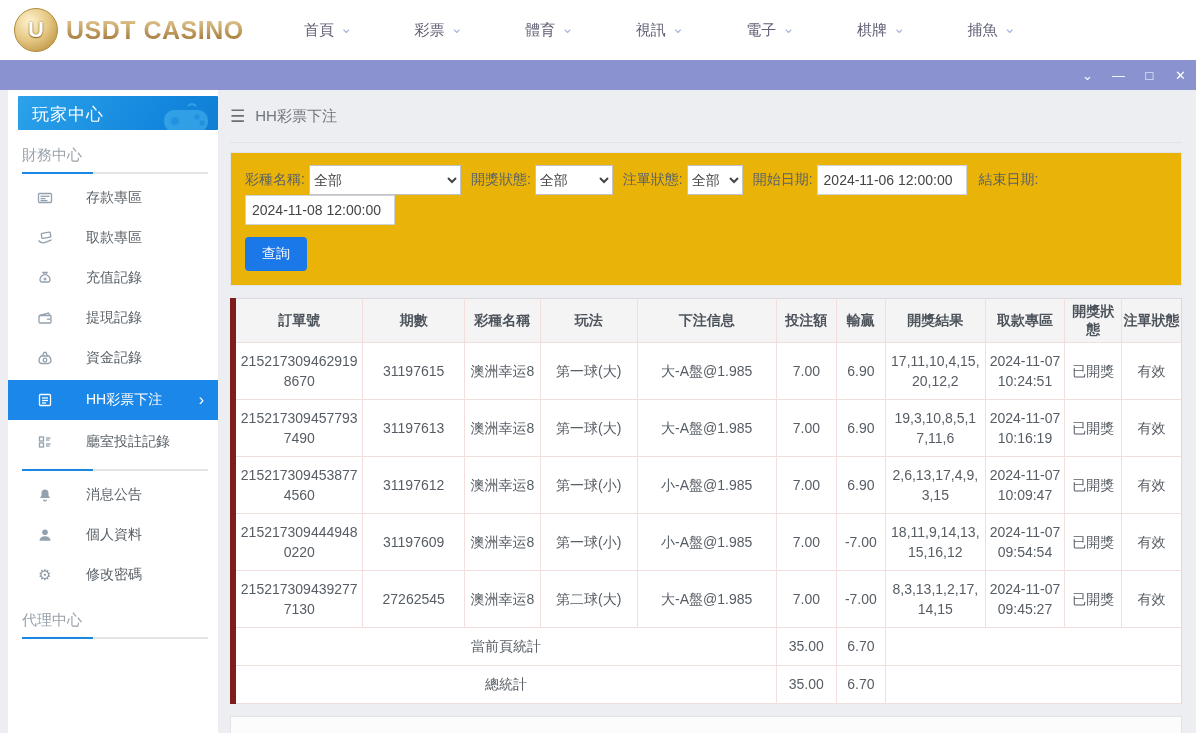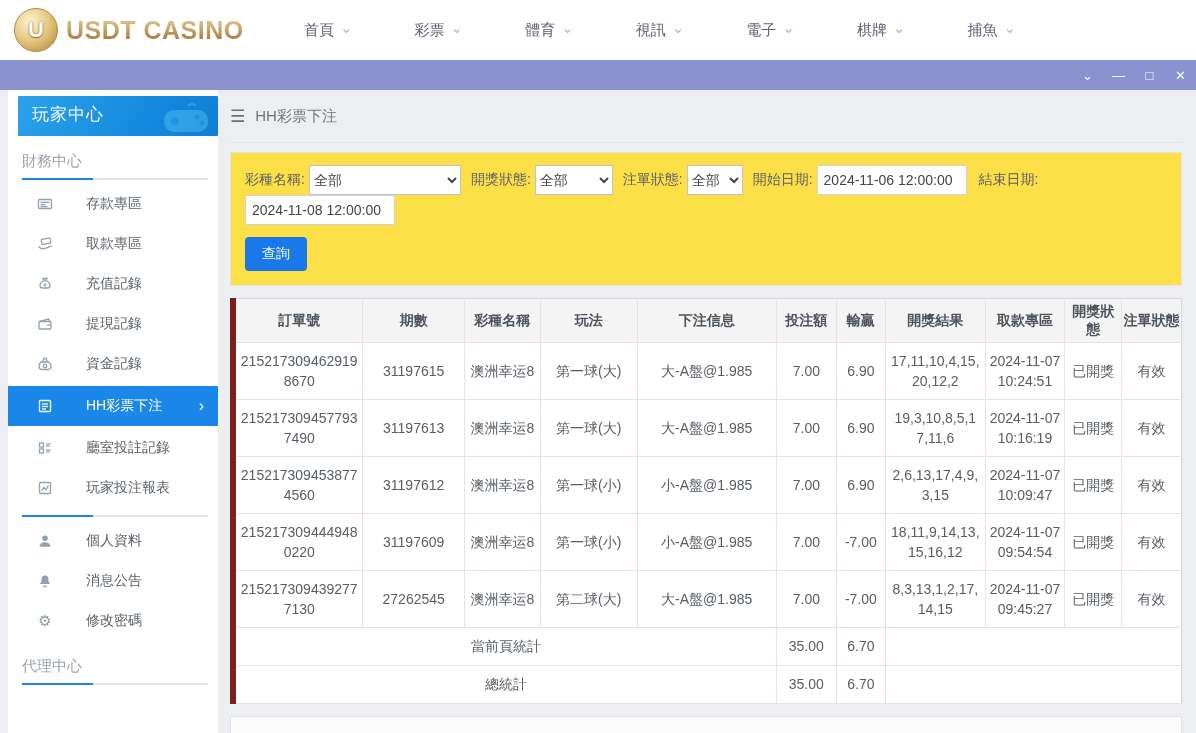--- a/index.html
+++ b/index.html
@@ -23,21 +23,21 @@
 
   
   .titlebar { height:30px; background:#8a92cf; display:flex; align-items:center;
     justify-content:flex-end; gap:0; }
   .tb-btn { width:31px; height:30px; color:#fff; display:flex; align-items:center;
     justify-content:center; font-size:13px; cursor:pointer; }
 
   
   .workspace { display:flex; height:643px; padding-left:8px; background:#eceef2; }
   .sidebar { width:210px; background:#fff; height:100%; overflow:hidden; flex-shrink:0; }
-  .side-head { margin:6px 0 0 10px; height:40px; border-radius:1px; position:relative;
+  .side-head { margin:6px 0 0 10px; height:34px; border-radius:1px; position:relative;
     background:linear-gradient(120deg,#2ba2ea 0%,#1387dd 70%,#0f7fd4 100%);
     color:#fff; padding:7px 0 0 14px; overflow:hidden; }
   .side-head .zh { font-size:17px; letter-spacing:1px; }
   .side-head .en { font-size:10px; letter-spacing:2px; margin-top:12px; }
   .gamepad { position:absolute; right:8px; top:6px; opacity:.55; }
   .side-section-title { margin:16px 10px 0 14px; font-size:15px; color:#9aa3ab; }
   .side-rule { height:2px; margin:7px 10px 4px 14px;
     background:linear-gradient(to right,#1b87e2 0 38%,#e4e4e6 38% 100%); }
   .side-item { height:40px; display:flex; align-items:center; gap:32px;
     padding-left:28px; font-size:14px; color:#5a6268; cursor:pointer; position:relative; }
@@ -48,21 +48,21 @@
   .side-item.active .arrow { position:absolute; right:14px; color:#fff; font-size:16px; }
   .gear-glyph { font-size:15px; color:#8b98a5; }
 
   
   .main { flex:1; padding:0 14px 0 12px; }
   .crumb-bar { height:53px; display:flex; align-items:center; gap:10px;
     border-bottom:1px solid #e2e3e6; }
   .crumb-menu { font-size:17px; color:#6b7076; cursor:pointer; }
   .crumb-title { font-size:15px; color:#70757c; }
 
-  .filter-panel { margin-top:9px; background:#fde047; border:1px solid #e2e3e6;
+  .filter-panel { margin-top:9px; background:#eab308; border:1px solid #e2e3e6;
     padding:12px 14px 14px 14px; }
   .filter-row { display:flex; align-items:center; flex-wrap:wrap; }
   .f-label { font-size:14px; color:#5a6268; margin-right:4px; }
   .filter-row select { height:30px; border:1px solid #bfc3c8; background:#fff;
     font-size:14px; color:#444; margin-right:10px; font-family:inherit; }
   .sel-wide { width:152px; } .sel-mid { width:78px; } .sel-narrow { width:56px; }
   .date-input { height:30px; width:150px; border:1px solid #cfd2d6; font-size:14px;
     color:#444; padding:0 6px; margin-right:12px; font-family:inherit; }
   .search-btn { margin-top:12px; background:#1b78e8; color:#fff; border:none;
     border-radius:4px; font-size:14px; padding:8px 17px; cursor:pointer; font-family:inherit; }
@@ -221,49 +221,40 @@
             <rect x="2.5" y="3" width="4" height="4"></rect>
             <line x1="9" y1="4" x2="13.5" y2="4"></line>
             <line x1="9" y1="6" x2="12.5" y2="6"></line>
             <rect x="2.5" y="9" width="4" height="4"></rect>
             <line x1="9" y1="10" x2="13.5" y2="10"></line>
             <line x1="9" y1="12" x2="12.5" y2="12"></line>
           </svg>
       </span>
       <span>廳室投註記錄</span>
     </div>
-    <div class="side-item">
-      <span class="ico">
-        <svg width="16" height="16" viewBox="0 0 16 16">
-            <rect x="2.5" y="2.5" width="11" height="11" rx="1"></rect>
-            <polyline points="4.5,10.5 7,7.5 9,9.5 11.5,5.5"></polyline>
-          </svg>
-      </span>
-      <span>玩家投注報表</span>
-    </div>
 
     <div class="side-rule"></div>
 
+    <div class="side-item">
+      <span class="ico">
+        <svg width="16" height="16" viewBox="0 0 16 16">
+            <path d="M8 2.5 a3.5 3.5 0 0 1 3.5 3.5 v2.5 l1.5 2.5 H3 l1.5 -2.5 V6 A3.5 3.5 0 0 1 8 2.5 z" fill="#93a0ad" stroke="none"></path>
+            <path d="M6.5 12.5 a1.5 1.5 0 0 0 3 0"></path>
+          </svg>
+      </span>
+      <span>消息公告</span>
+    </div>
     <div class="side-item">
       <span class="ico">
         <svg width="16" height="16" viewBox="0 0 16 16">
             <circle cx="8" cy="5.3" r="2.8" fill="#93a0ad" stroke="none"></circle>
             <path d="M2.5 13.8 a5.5 4.6 0 0 1 11 0 z" fill="#93a0ad" stroke="none"></path>
           </svg>
       </span>
       <span>個人資料</span>
-    </div>
-    <div class="side-item">
-      <span class="ico">
-        <svg width="16" height="16" viewBox="0 0 16 16">
-            <path d="M8 2.5 a3.5 3.5 0 0 1 3.5 3.5 v2.5 l1.5 2.5 H3 l1.5 -2.5 V6 A3.5 3.5 0 0 1 8 2.5 z" fill="#93a0ad" stroke="none"></path>
-            <path d="M6.5 12.5 a1.5 1.5 0 0 0 3 0"></path>
-          </svg>
-      </span>
-      <span>消息公告</span>
     </div>
     <div class="side-item">
       <span class="ico gear-glyph">⚙</span>
       <span>修改密碼</span>
     </div>
 
     <div class="side-section-title">代理中心</div>
     <div class="side-rule"></div>
   </div>
 

